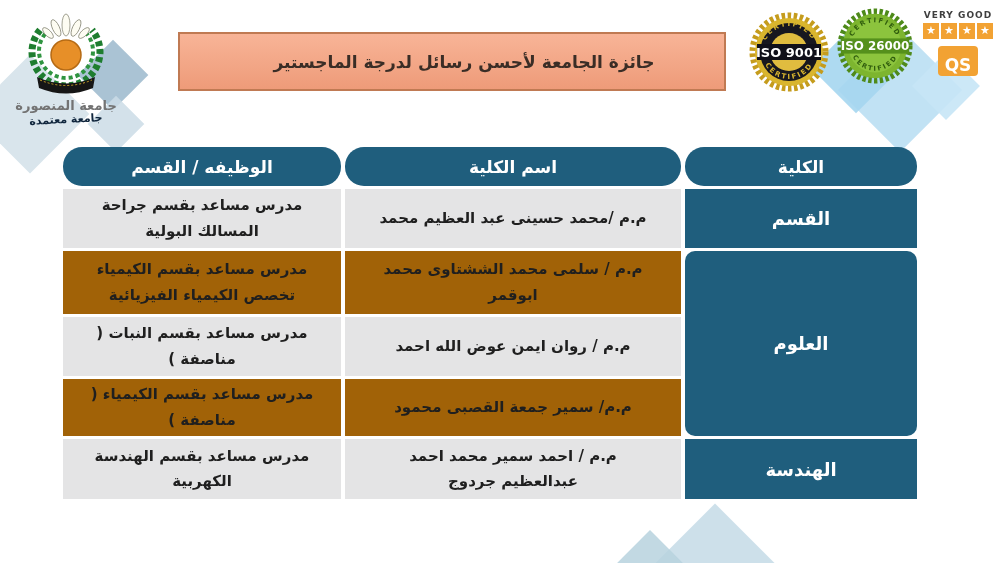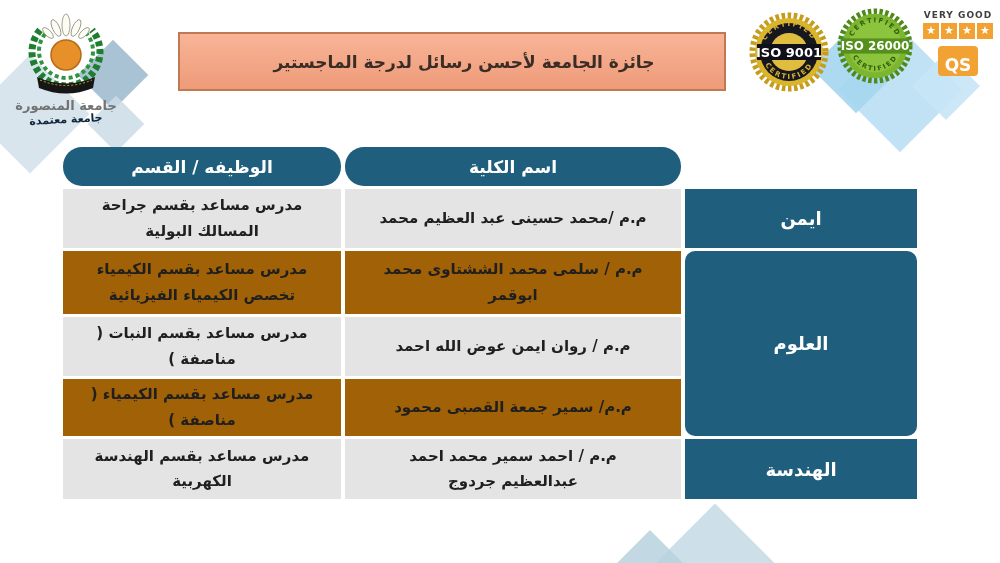--- a/index.html
+++ b/index.html
@@ -155,24 +155,25 @@
       <span class="qs-star">★</span>
       <span class="qs-star">★</span>
       <span class="qs-star">★</span>
     </div>
     <div class="qs-logo">QS</div>
   </div>
 </div>
 
 <div class="award-table">
 
+  <div class="cell th c1 r1">الكلية</div>
   <div class="cell th c2 r1">اسم الكلية</div>
   <div class="cell th c3 r1">الوظيفه / القسم</div>
 
-  <div class="cell college c1 r2">ايمن</div>
+  <div class="cell college c1 r2">القسم</div>
   <div class="cell data row-gray c2 r2">م.م /محمد حسينى عبد العظيم محمد</div>
   <div class="cell data row-gray c3 r2">مدرس مساعد بقسم جراحة
 المسالك البولية</div>
 
   <div class="cell college c1 rspan3">العلوم</div>
 
   <div class="cell data row-light c2 r3">م.م / سلمى محمد الششتاوى محمد
 ابوقمر</div>
   <div class="cell data row-light c3 r3">مدرس مساعد بقسم الكيمياء
 تخصص الكيمياء الفيزيائية</div>

